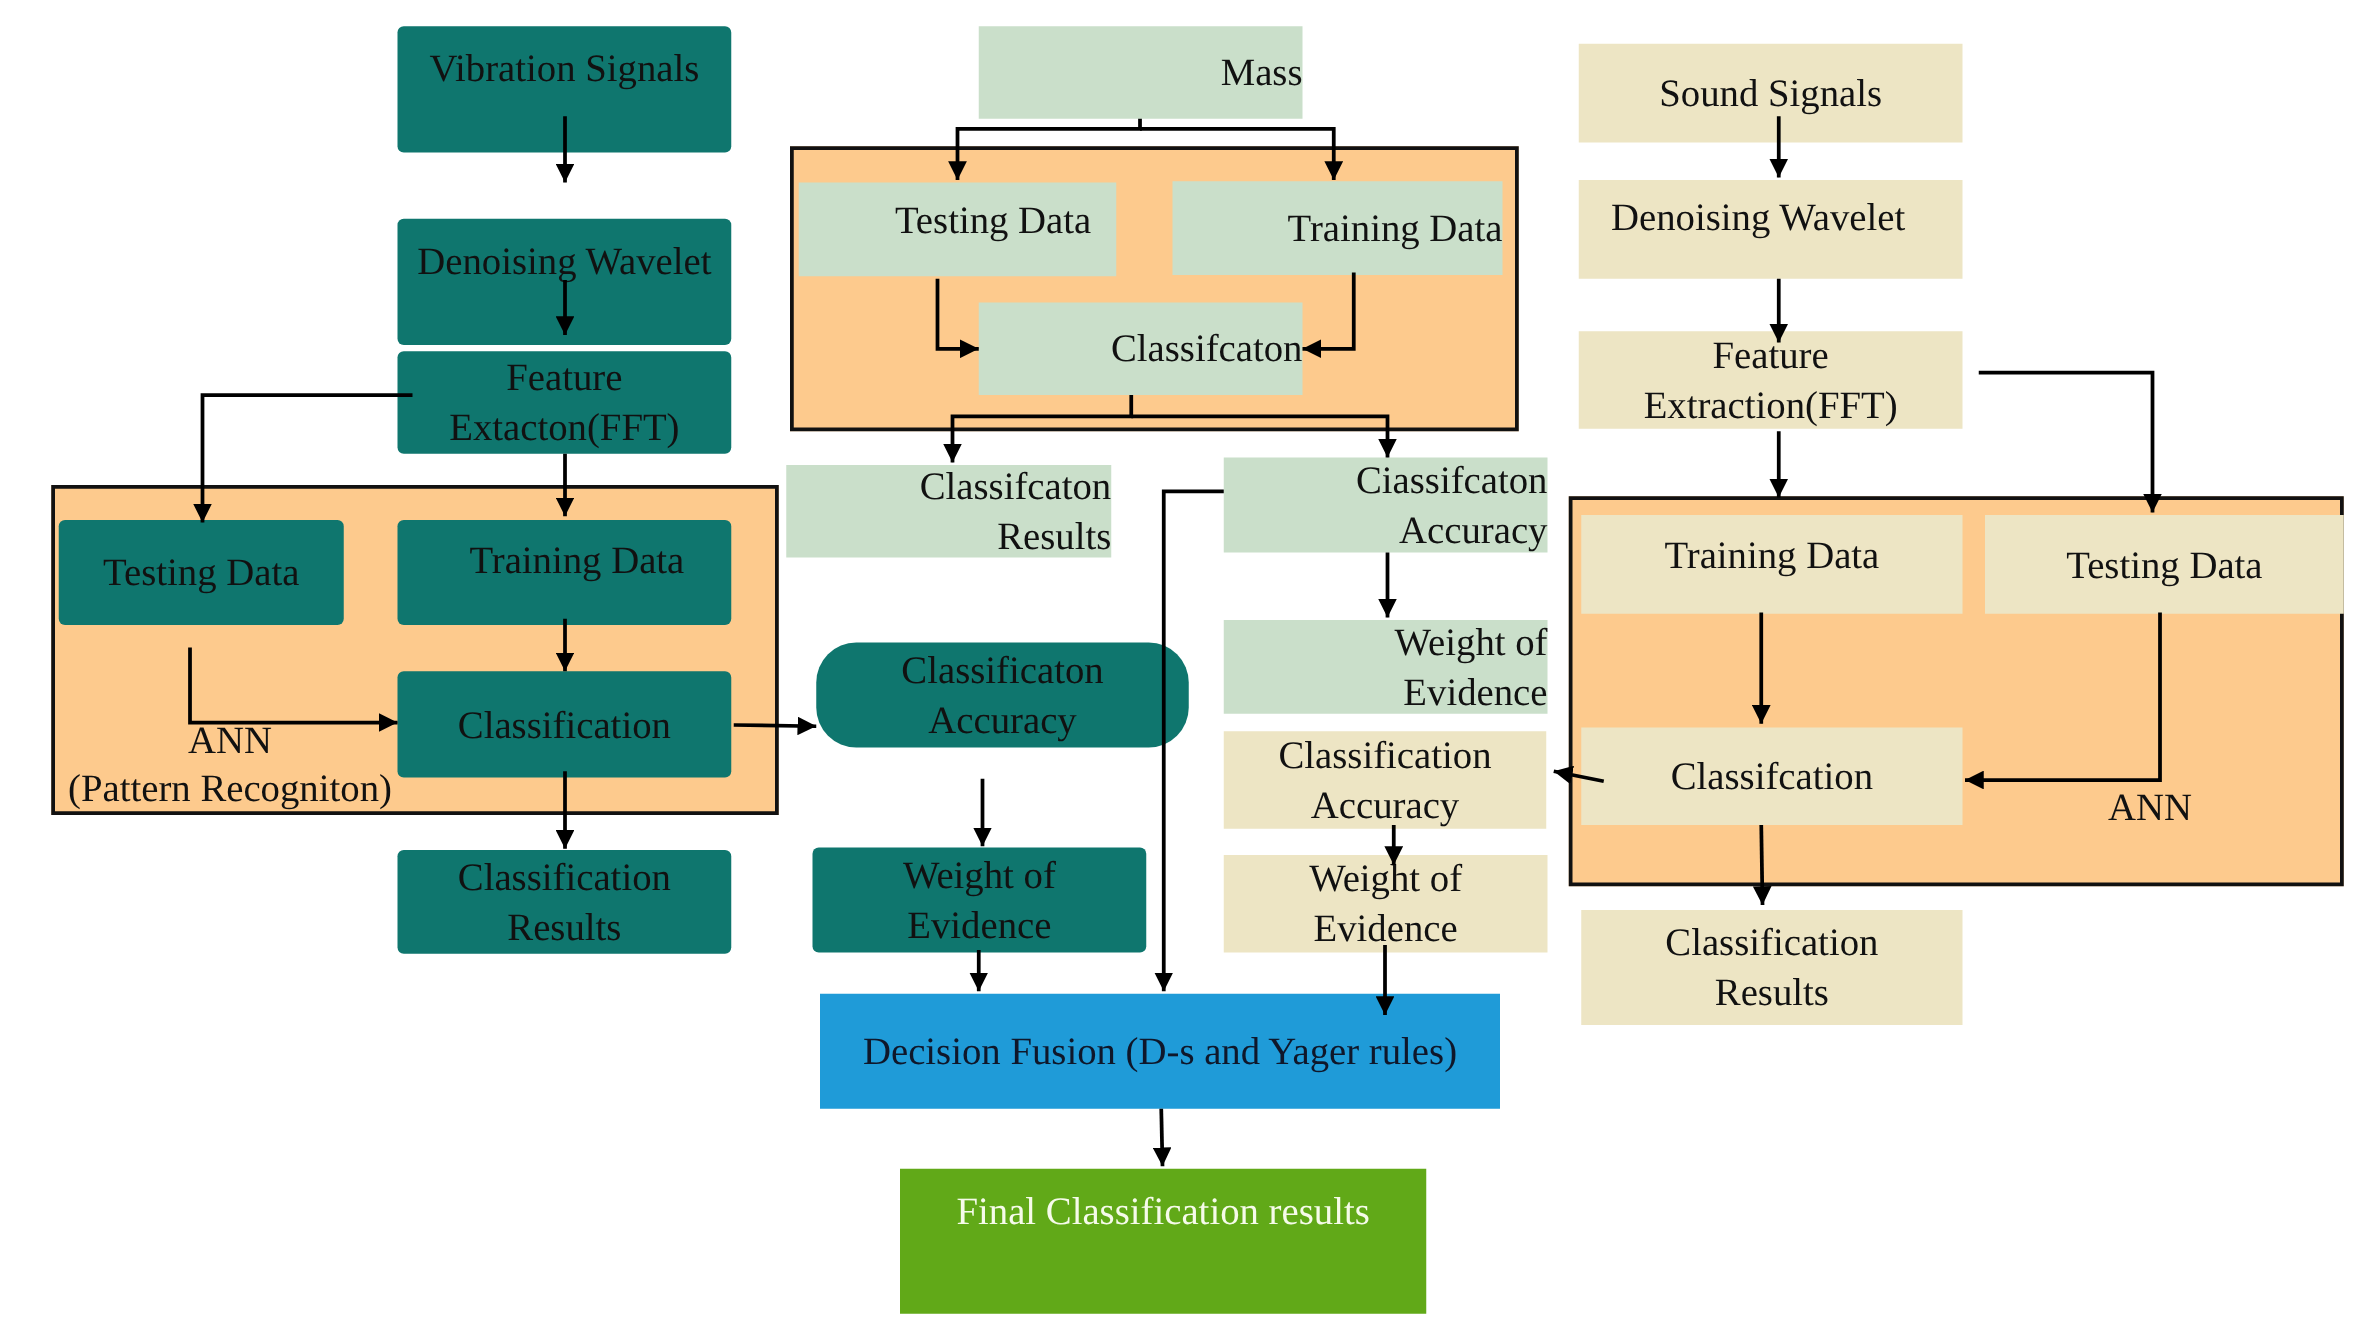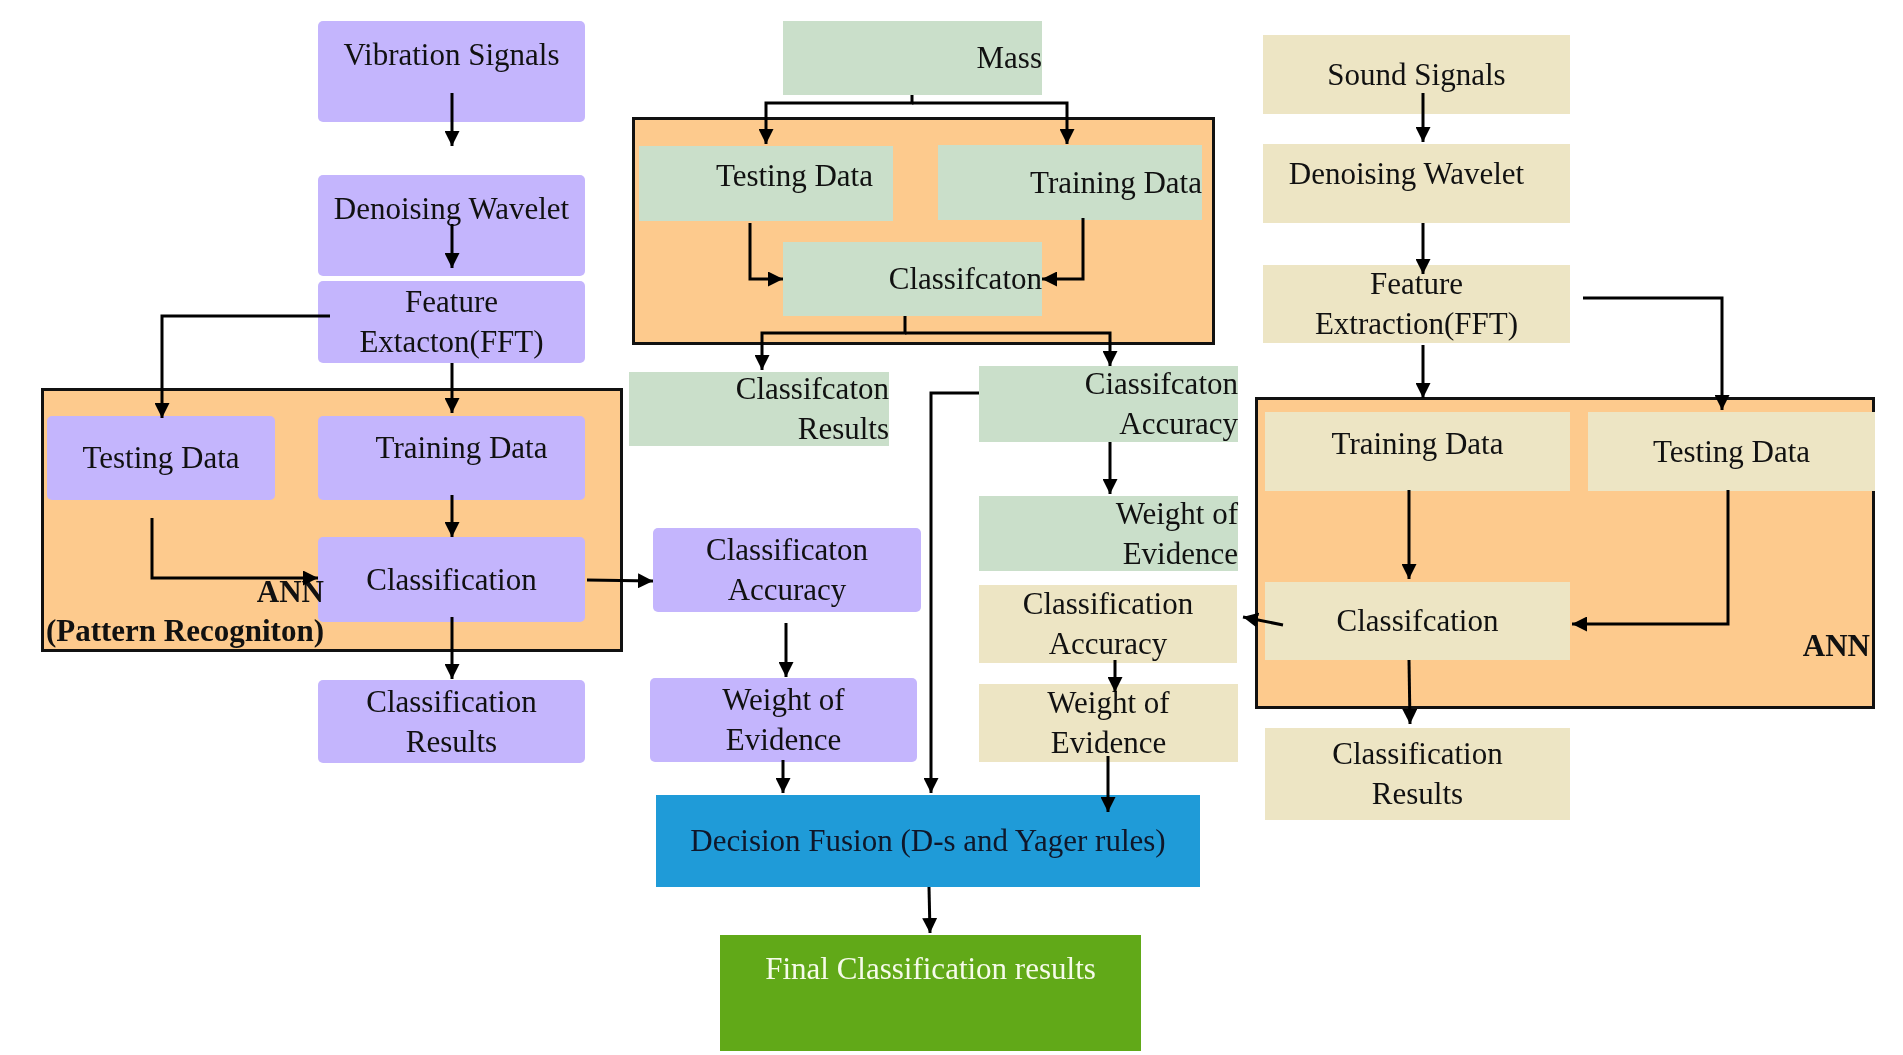--- a/index.html
+++ b/index.html
@@ -3,27 +3,27 @@
 <meta charset="utf-8">
 <style>
   html, body { margin:0; padding:0; background:#ffffff; }
   body { width:1903px; height:1055px; position:relative; overflow:hidden;
          font-family:"Liberation Serif", "DejaVu Serif", serif; color:#111; }
   .group { position:absolute; background:#fdca8d; border:3px solid #111; box-sizing:border-box; }
   .node { position:absolute; box-sizing:border-box; display:flex; flex-direction:column;
           align-items:center; justify-content:center; text-align:center;
           font-size:31px; line-height:40px; color:#111; }
   .node span { display:block; white-space:nowrap; }
-  .purple { background:#c4b5fd; border-radius:5px; }
+  .purple { background:#0f766e; border-radius:5px; }
   .green  { background:#cadfca;align-items:flex-end; }
   .beige  { background:#ede5c4; }
   .blue   { background:#1f9bd8; color:#0f172a; }
   .lime   { background:#61a918; color:#f6fbea; }
   .top-text { justify-content:flex-start; padding-top:14px; }
-  .label { position:absolute; font-size:31px; line-height:39px; text-align:right; white-space:nowrap; color:#111;font-weight:bold; }
+  .label { position:absolute; font-size:31px; line-height:39px; text-align:center; white-space:nowrap; color:#111; }
   svg.links { position:absolute; left:0; top:0; width:1903px; height:1055px; pointer-events:none; }
   svg.links line, svg.links polyline { stroke:#000; stroke-width:3; fill:none; }
 </style>
 </head>
 <body>
 
 <div class="group" style="left:41px;top:388px;width:582px;height:264px;"></div>
 <div class="group" style="left:632px;top:117px;width:583px;height:228px;"></div>
 <div class="group" style="left:1255px;top:397px;width:620px;height:312px;"></div>
 
@@ -47,21 +47,21 @@
   <span>Classification</span>
 </div>
 <div class="label" style="left:44px;top:572px;width:280px;">
   <span style="display:block;">ANN</span>
   <span style="display:block;">(Pattern Recogniton)</span>
 </div>
 <div class="node purple" style="left:318px;top:680px;width:267px;height:83px;">
   <span>Classification</span>
   <span>Results</span>
 </div>
-<div class="node purple" style="left:653px;top:528px;width:268px;height:84px;">
+<div class="node purple" style="left:653px;top:514px;width:298px;height:84px;border-radius:32px;">
   <span>Classificaton</span>
   <span>Accuracy</span>
 </div>
 <div class="node purple" style="left:650px;top:678px;width:267px;height:84px;">
   <span>Weight of</span>
   <span>Evidence</span>
 </div>
 
 <div class="node green" style="left:783px;top:21px;width:259px;height:74px;">
   <span>Mass</span>

